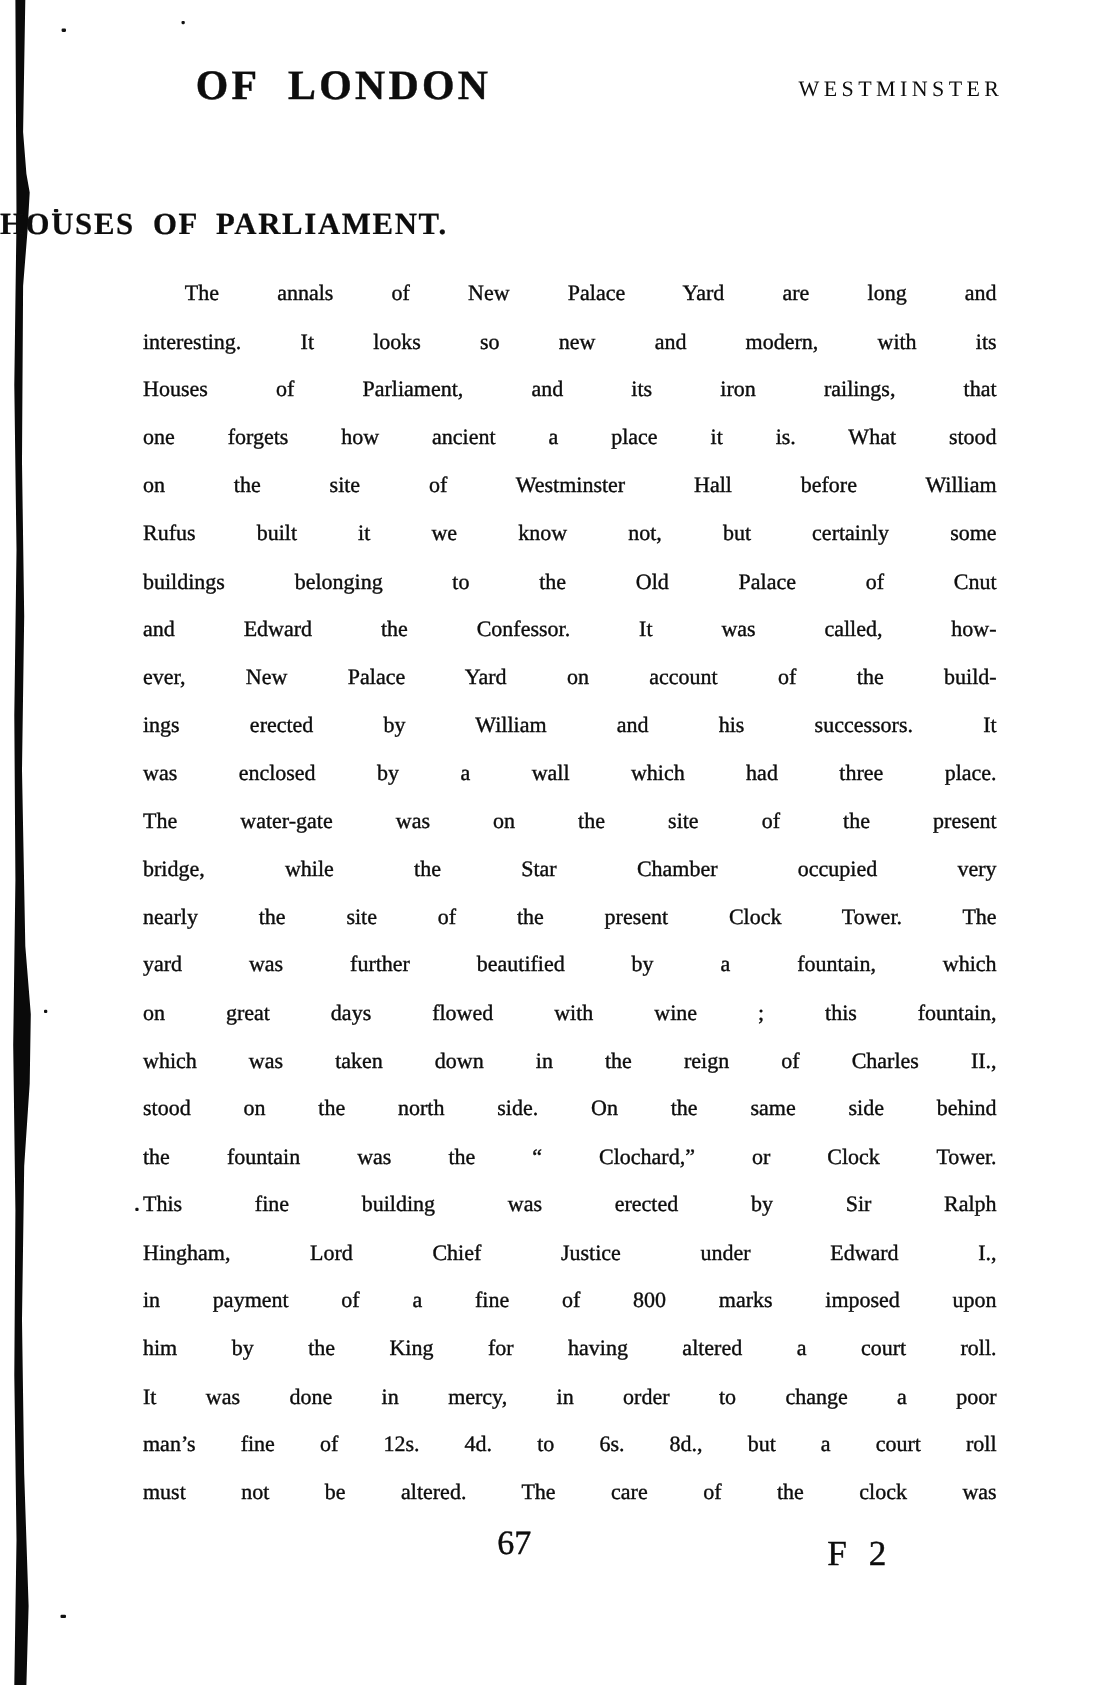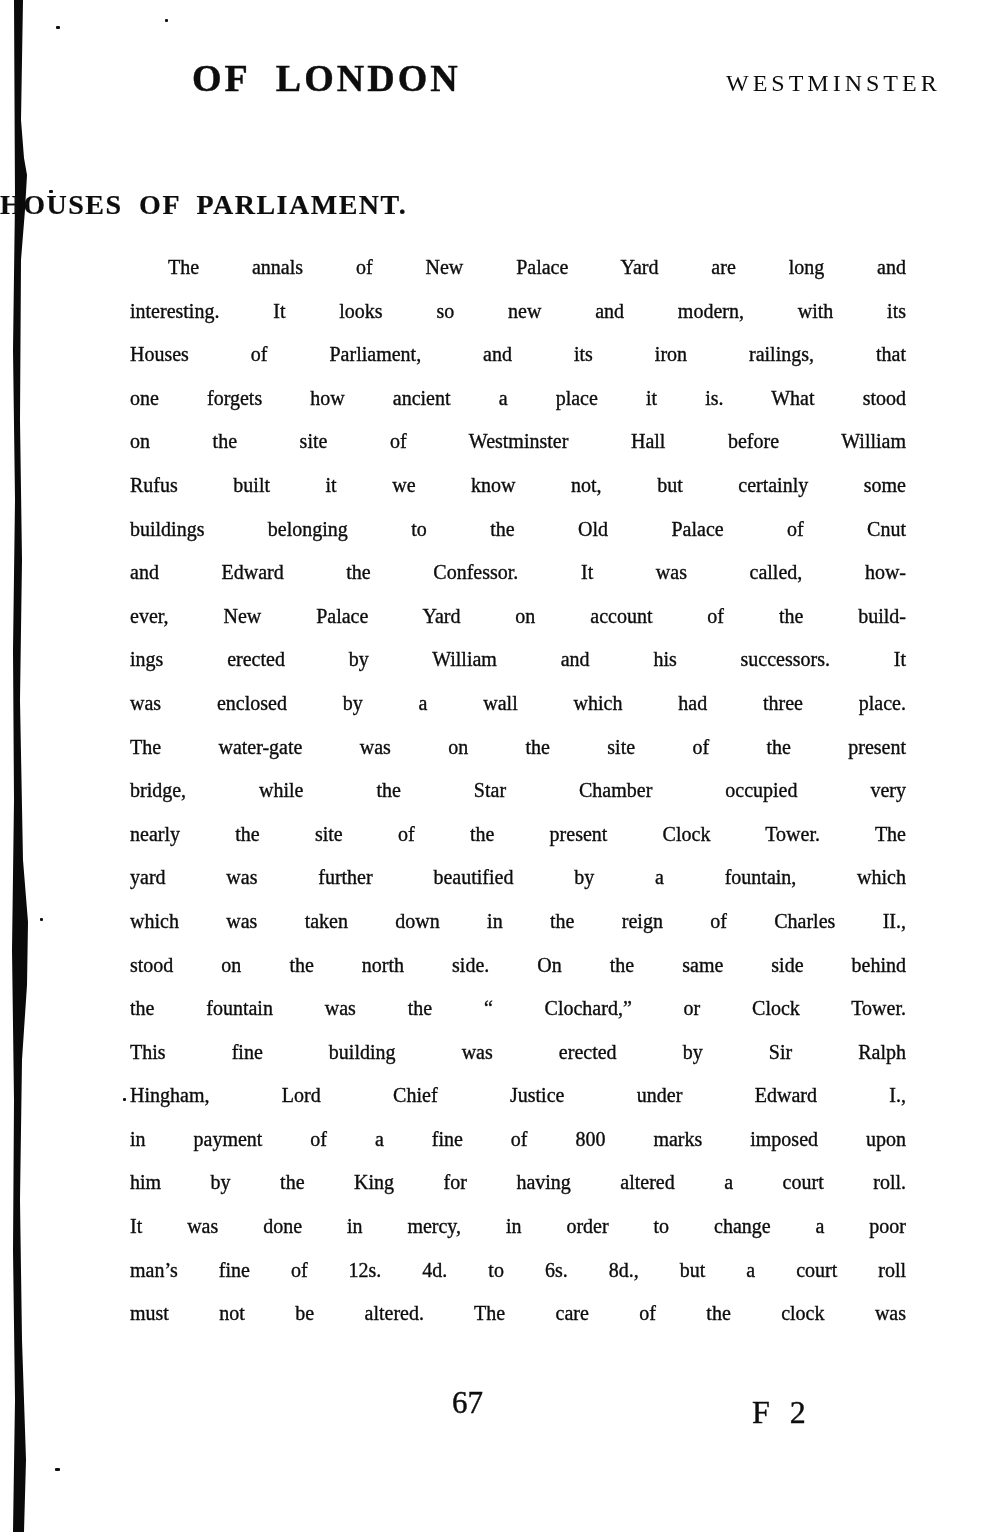--- a/index.html
+++ b/index.html
@@ -32,27 +32,26 @@
   .header-left {
     position: absolute;
     left: 178px;
     top: 56px;
     font-size: 38px;
     font-weight: bold;
     letter-spacing: 3px;
     word-spacing: 14px;
     -webkit-text-stroke: 0.4px #0d0d0d;
     white-space: nowrap;
-    margin-left: 14px;
   }
   .header-right {
     position: absolute;
     left: 726px;
     top: 70px;
-    font-size: 24px;
+    font-size: 20px;
     letter-spacing: 4px;
     word-spacing: 4px;
     white-space: nowrap;
   }
   .chapter-title {
     position: absolute;
     left: 0;
     top: 189px;
     width: 100%;
     text-align: left;
@@ -131,20 +130,21 @@
       <div class="text-line">Rufus built it we know not, but certainly some</div>
       <div class="text-line">buildings belonging to the Old Palace of Cnut</div>
       <div class="text-line">and Edward the Confessor.  It was called, how-</div>
       <div class="text-line">ever, New Palace Yard on account of the build-</div>
       <div class="text-line">ings erected by William and his successors.  It</div>
       <div class="text-line">was enclosed by a wall which had three place.</div>
       <div class="text-line">The water-gate was on the site of the present</div>
       <div class="text-line">bridge, while the Star Chamber occupied very</div>
       <div class="text-line">nearly the site of the present Clock Tower.  The</div>
       <div class="text-line">yard was further beautified by a fountain, which</div>
+      <div class="text-line">on great days flowed with wine ; this fountain,</div>
       <div class="text-line">which was taken down in the reign of Charles II.,</div>
       <div class="text-line">stood on the north side.  On the same side behind</div>
       <div class="text-line">the fountain was the “ Clochard,” or Clock Tower.</div>
       <div class="text-line">This fine building was erected by Sir Ralph</div>
       <div class="text-line">Hingham, Lord Chief Justice under Edward I.,</div>
       <div class="text-line">in payment of a fine of 800 marks imposed upon</div>
       <div class="text-line">him by the King for having altered a court roll.</div>
       <div class="text-line">It was done in mercy, in order to change a poor</div>
       <div class="text-line">man’s fine of 12s. 4d. to 6s. 8d., but a court roll</div>
       <div class="text-line">must not be altered.  The care of the clock was</div>

